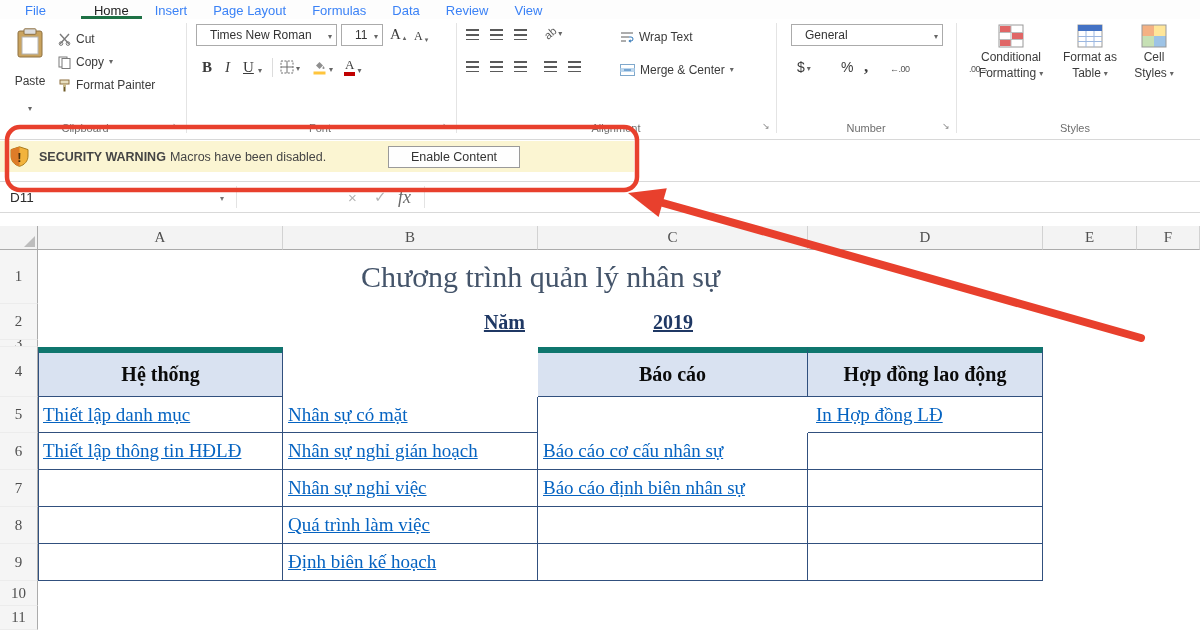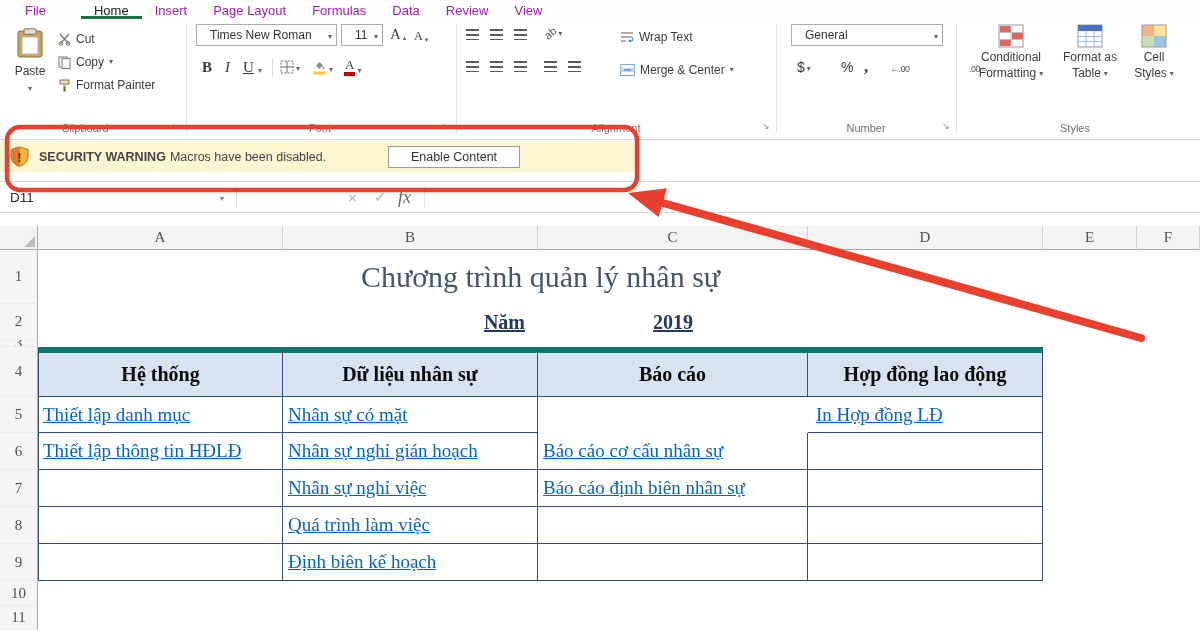--- a/index.html
+++ b/index.html
@@ -3,32 +3,32 @@
 <meta charset="utf-8">
 <style>
   * { margin:0; padding:0; box-sizing:border-box; }
   html,body { width:1200px; height:630px; }
   .app { position:relative; width:1200px; height:630px; background:#fff; overflow:hidden;
          font-family:"Liberation Sans","DejaVu Sans",sans-serif; color:#333; }
 
   
   .tabs { position:absolute; top:0; left:0; right:0; height:19px; display:flex; align-items:stretch;
           padding-left:12px; background:#fdfdfd; }
-  .tab { font-size:13px; color:#a21caf; padding:2px 13px 0; display:flex; align-items:center; }
+  .tab { font-size:13px; color:#3b82f6; padding:2px 13px 0; display:flex; align-items:center; }
   .tab.file { margin-right:22px; }
   .tab.active { box-shadow:inset 0 -3px 0 #1E7145; color:#222; }
 
   
   .ribbon { position:absolute; top:19px; left:0; width:1200px; height:121px; background:#fff;
             border-bottom:1px solid #D8D8D8; }
   .gsep { position:absolute; top:4px; width:1px; height:110px; background:#E4E4E4; }
   .grp-label { position:absolute; top:103px; font-size:11px; color:#6E6E6E; text-align:center; }
   .launcher { position:absolute; top:102px; font-size:9px; color:#8a8a8a; width:12px; text-align:center; cursor:pointer; }
   .paste-btn { position:absolute; left:6px; top:3px; width:48px; height:97px; display:flex; flex-direction:column;
-               align-items:center; padding-top:6px; gap:6px; font-size:12px; color:#3b3b3b; }
+               align-items:center; padding-top:6px; gap:16px; font-size:12px; color:#3b3b3b; }
   .sbtn { position:absolute; height:20px; display:flex; align-items:center; gap:5px; font-size:12px;
           color:#3b3b3b; white-space:nowrap; }
   .tbtn { position:absolute; display:flex; align-items:flex-end; gap:2px; }
   .combo { position:absolute; height:22px; border:1px solid #ABABAB; background:#fff; font-size:12px;
            display:flex; align-items:center; padding:0 16px 0 13px; color:#333; white-space:nowrap; }
   .combo .cv { position:absolute; right:4px; top:7px; font-size:8px; color:#666; }
   .caret8 { font-size:8px; color:#666; line-height:10px; }
   .gfA { font-family:"Liberation Serif","DejaVu Serif",serif; font-size:15px; color:#3b3b3b; line-height:15px; }
   .gfA.sm { font-size:12px; }
   .gfc { font-size:7px; color:#666; }
@@ -361,21 +361,20 @@
     <div class="rowhdr" style="grid-row:9">8</div>
     <div class="rowhdr" style="grid-row:10">9</div>
     <div class="rowhdr" style="grid-row:11">10</div>
     <div class="rowhdr" style="grid-row:12">11</div>
 
     <div class="cell title-cell">Chương trình quản lý nhân sự</div>
     <div class="cell year-l">Năm</div>
     <div class="cell year-v">2019</div>
 
     <div class="cell tcell thead bl bt" style="grid-column:2;grid-row:5">Hệ thống</div>
-    <div class="cell tcell thead bt" style="grid-column:3;grid-row:5">Dữ liệu nhân sự</div>
     <div class="cell tcell thead bt" style="grid-column:4;grid-row:5">Báo cáo</div>
     <div class="cell tcell thead bt" style="grid-column:5;grid-row:5">Hợp đồng lao động</div>
 
     <div class="cell tcell tdata pl4 bl" style="grid-column:2;grid-row:6">Thiết lập danh mục</div>
     <div class="cell tcell tdata" style="grid-column:3;grid-row:6">Nhân sự có mặt</div>
     <div class="cell tcell tdata pl8" style="grid-column:5;grid-row:6">In Hợp đồng LĐ</div>
 
     <div class="cell tcell tdata pl4 bl" style="grid-column:2;grid-row:7">Thiết lập thông tin HĐLĐ</div>
     <div class="cell tcell tdata" style="grid-column:3;grid-row:7">Nhân sự nghỉ gián hoạch</div>
     <div class="cell tcell tdata" style="grid-column:4;grid-row:7">Báo cáo cơ cấu nhân sự</div>

